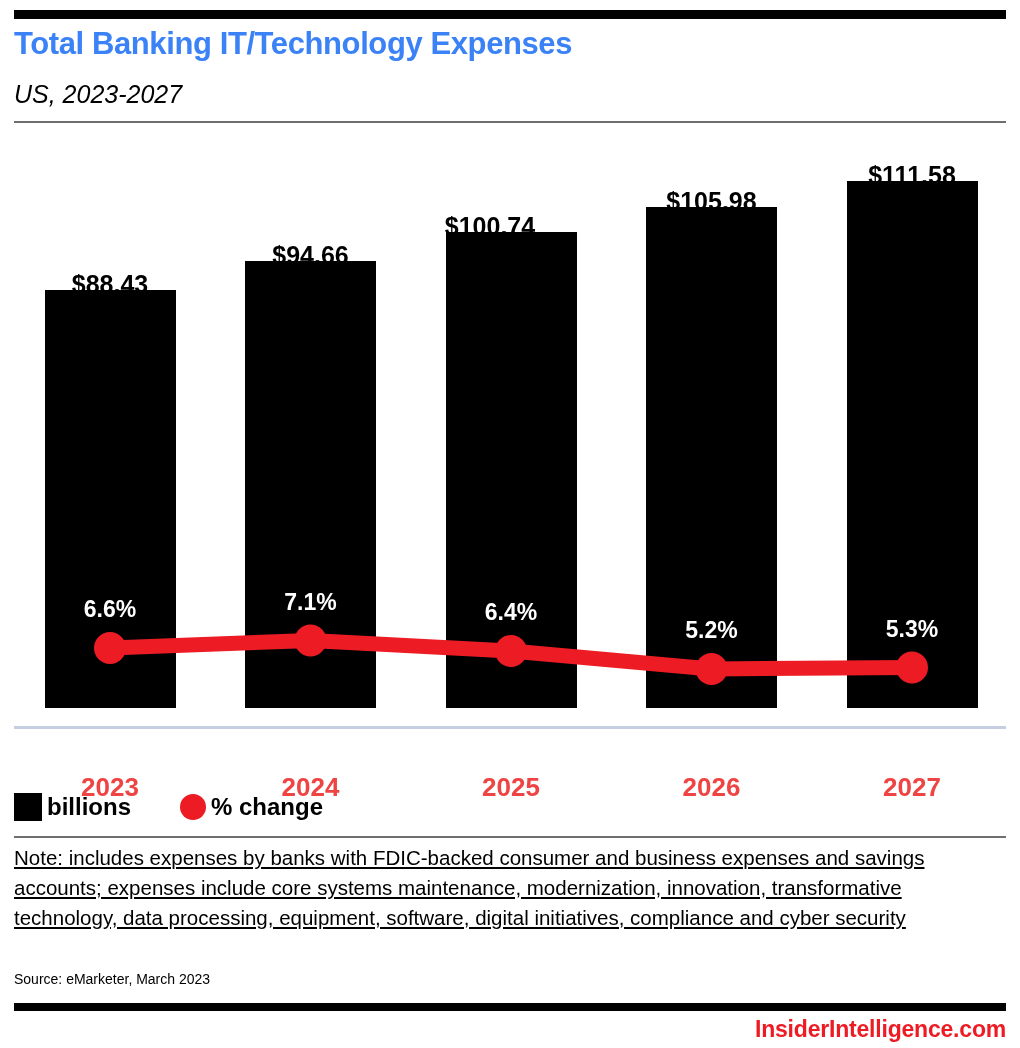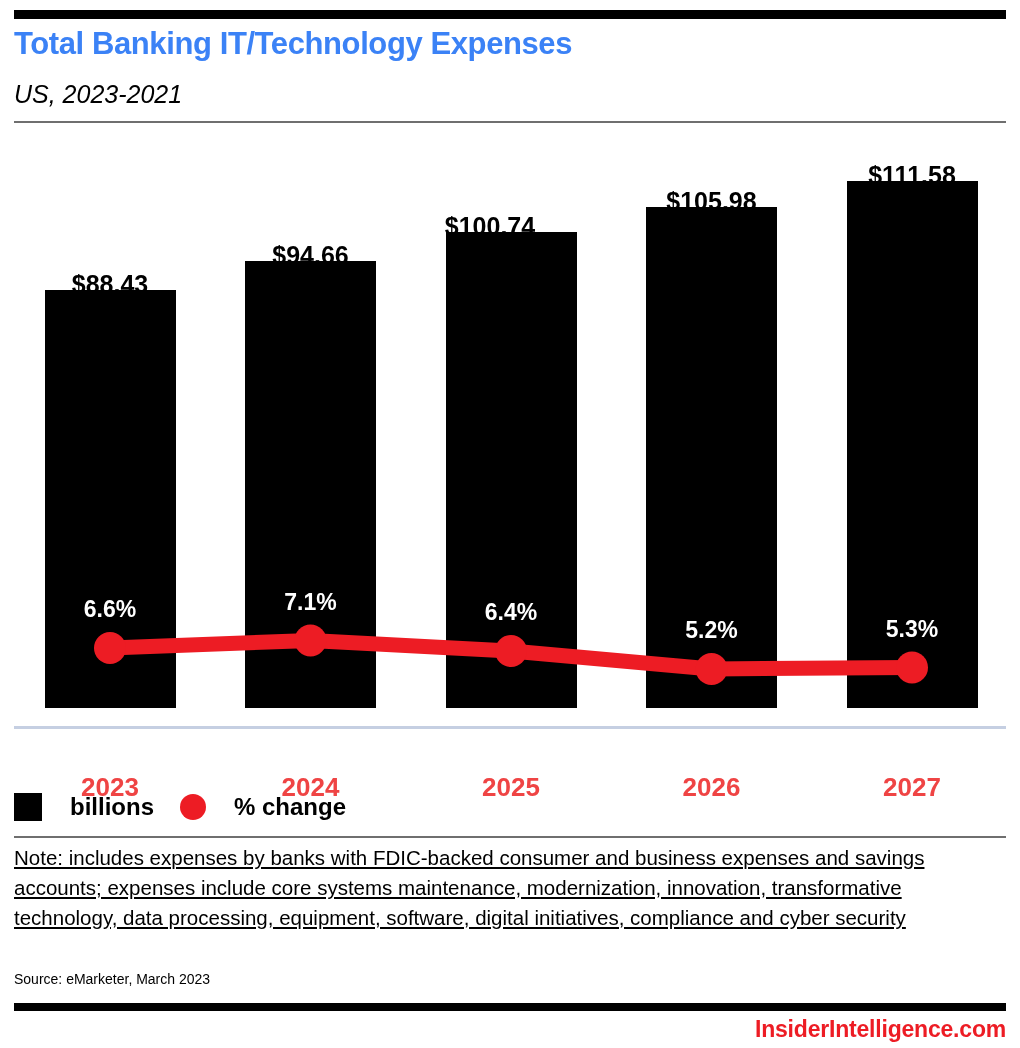--- a/index.html
+++ b/index.html
@@ -124,21 +124,21 @@
     background: #000000;
     display: inline-block;
   }
   .swatch-circle {
     width: 26px; height: 26px;
     background: #ED1C24;
     border-radius: 50%;
     display: inline-block;
   }
   .legend-label {
-    margin-left: 28px;
+    margin-left: 5px;
     font-size: 24px;
     font-weight: 700;
     color: #000000;
     white-space: nowrap;
   }
   #legend-rule {
     position: absolute;
     left: 14px;
     top: 836px;
     width: 992px;
@@ -187,21 +187,21 @@
     letter-spacing: -0.2px;
   }
 </style>
 </head>
 <body>
 
 <div id="top-rule"></div>
 
 <div id="chart-title">Total Banking IT/Technology Expenses</div>
 
-<div id="chart-subtitle">US, 2023-2021</div>
+<div id="chart-subtitle">US, 2023-2027</div>
 
 <div id="header-rule"></div>
 
 <div id="plot">
 
   <div id="bars-layer">
       <div class="bar" style="left: 44.5px; width: 131px; height: 417.903px;"></div>
       <div class="bar-value" style="left: 0px; width: 220px; top: 130.097px;">$88.43</div>
       <div class="bar" style="left: 245px; width: 131px; height: 447.345px;"></div>
       <div class="bar-value" style="left: 200.5px; width: 220px; top: 100.655px;">$94.66</div>

